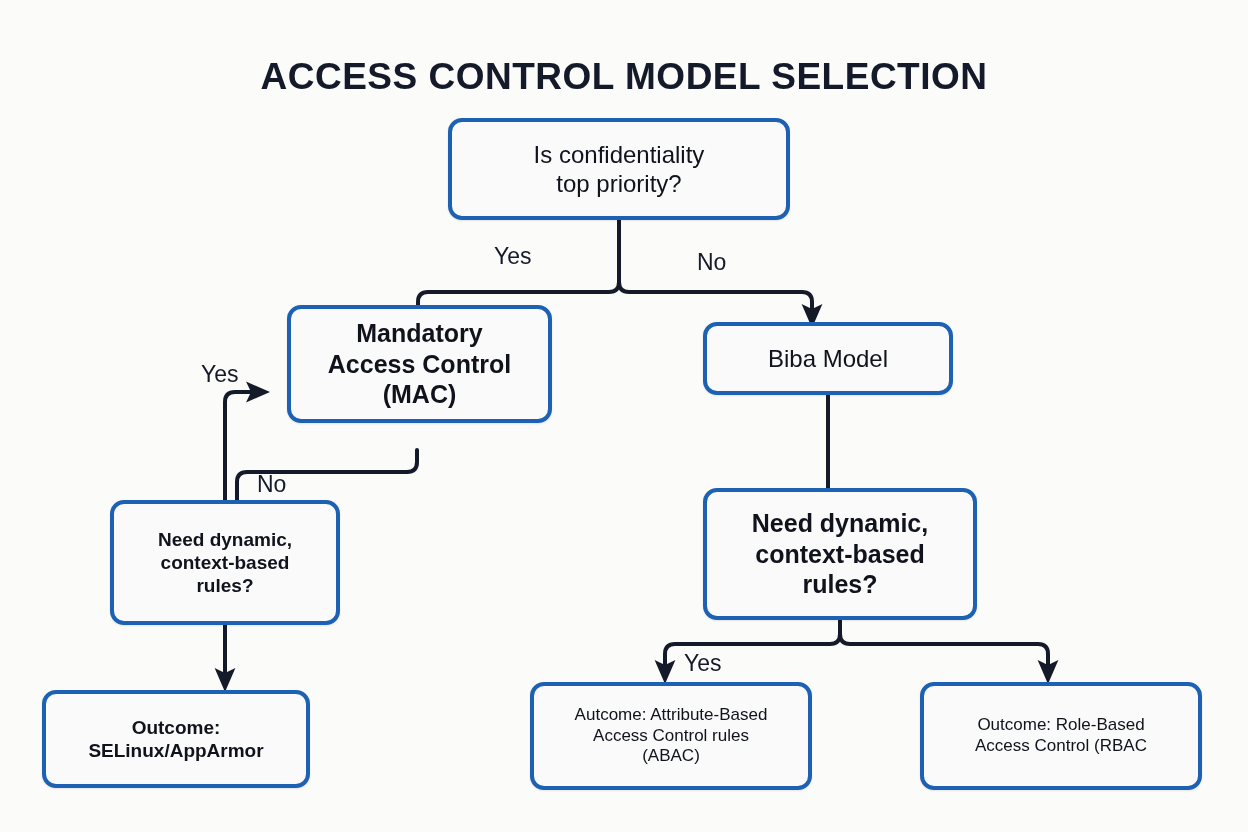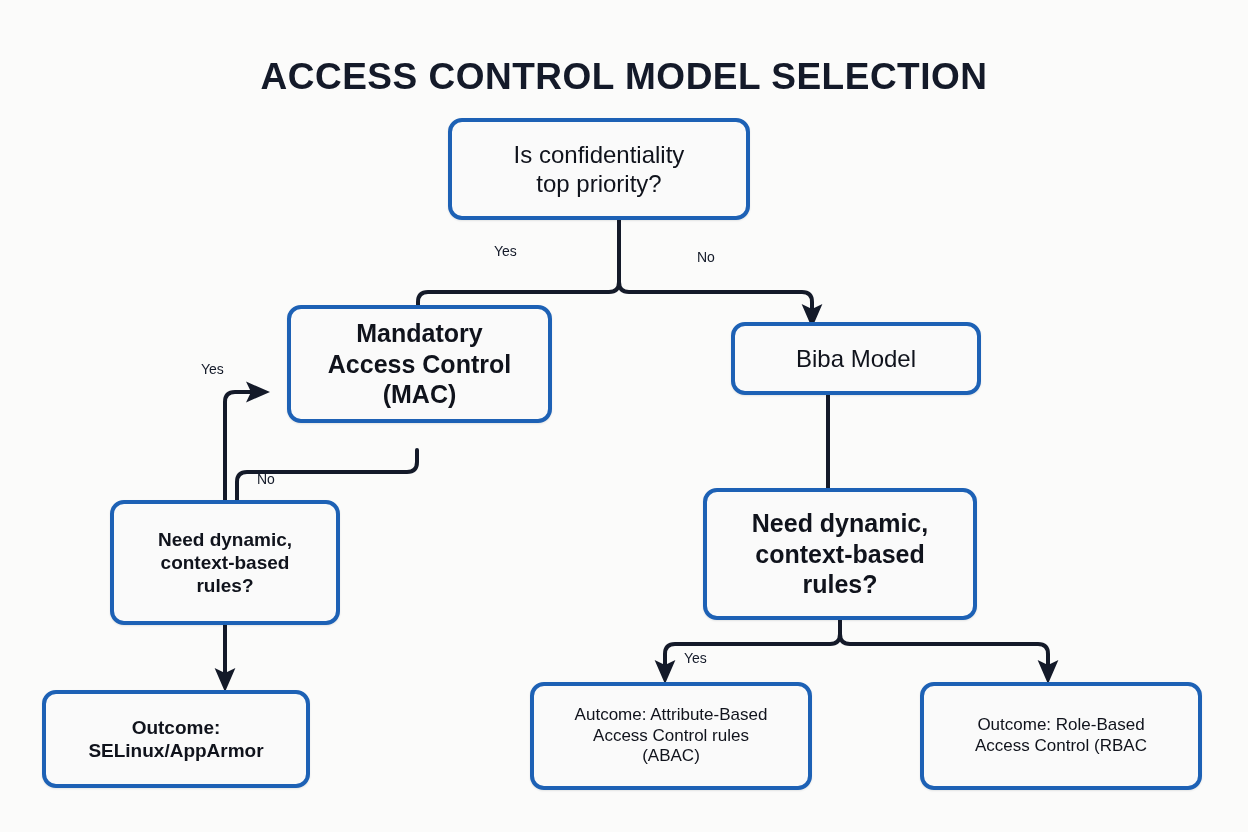--- a/index.html
+++ b/index.html
@@ -49,21 +49,21 @@
     font-family: "Liberation Sans", sans-serif;
     box-shadow: 0 1px 2px rgba(20,26,41,0.10);
   }
   .node span { display: block; white-space: pre-line; }
   .n-lg { font-size: 25px; font-weight: bold; }
   .n-md { font-size: 24px; font-weight: normal; }
   .n-sm { font-size: 19px; font-weight: bold; }
   .n-xs { font-size: 17px; font-weight: normal; }
   .edge-label {
     position: absolute;
-    font-size: 14px;
+    font-size: 23px;
     font-weight: normal;
     color: #141a29;
     font-family: "Liberation Sans", sans-serif;
     white-space: nowrap;
   }
 </style>
 </head>
 <body>
 
 <div id="canvas">
@@ -91,32 +91,32 @@
       <path d="M 225,625 L 225,680" marker-end="url(#arrow)"></path>
 
       <path d="M 828,395 L 828,490"></path>
 
       <path d="M 840,620 L 840,634"></path>
       <path d="M 840,634 Q 840,644 830,644 L 675,644 Q 665,644 665,654 L 665,672" marker-end="url(#arrow)"></path>
       <path d="M 840,634 Q 840,644 850,644 L 1038,644 Q 1048,644 1048,654 L 1048,672" marker-end="url(#arrow)"></path>
     </g>
   </svg>
 
-  <div class="node n-md" style="left:448px; top:118px; width:302px; height:102px;">
+  <div class="node n-md" style="left:448px; top:118px; width:342px; height:102px;">
     <span>Is confidentiality
 top priority?</span>
   </div>
 
   <div class="node n-lg" style="left:287px; top:305px; width:265px; height:118px;">
     <span>Mandatory
 Access Control
 (MAC)</span>
   </div>
 
-  <div class="node n-md" style="left:703px; top:322px; width:250px; height:73px;margin-left:28px;">
+  <div class="node n-md" style="left:703px; top:322px; width:250px; height:73px;">
     <span>Biba Model</span>
   </div>
 
   <div class="node n-sm" style="left:110px; top:500px; width:230px; height:125px;">
     <span>Need dynamic,
 context-based
 rules?</span>
   </div>
 
   <div class="node n-lg" style="left:703px; top:488px; width:274px; height:132px;">

